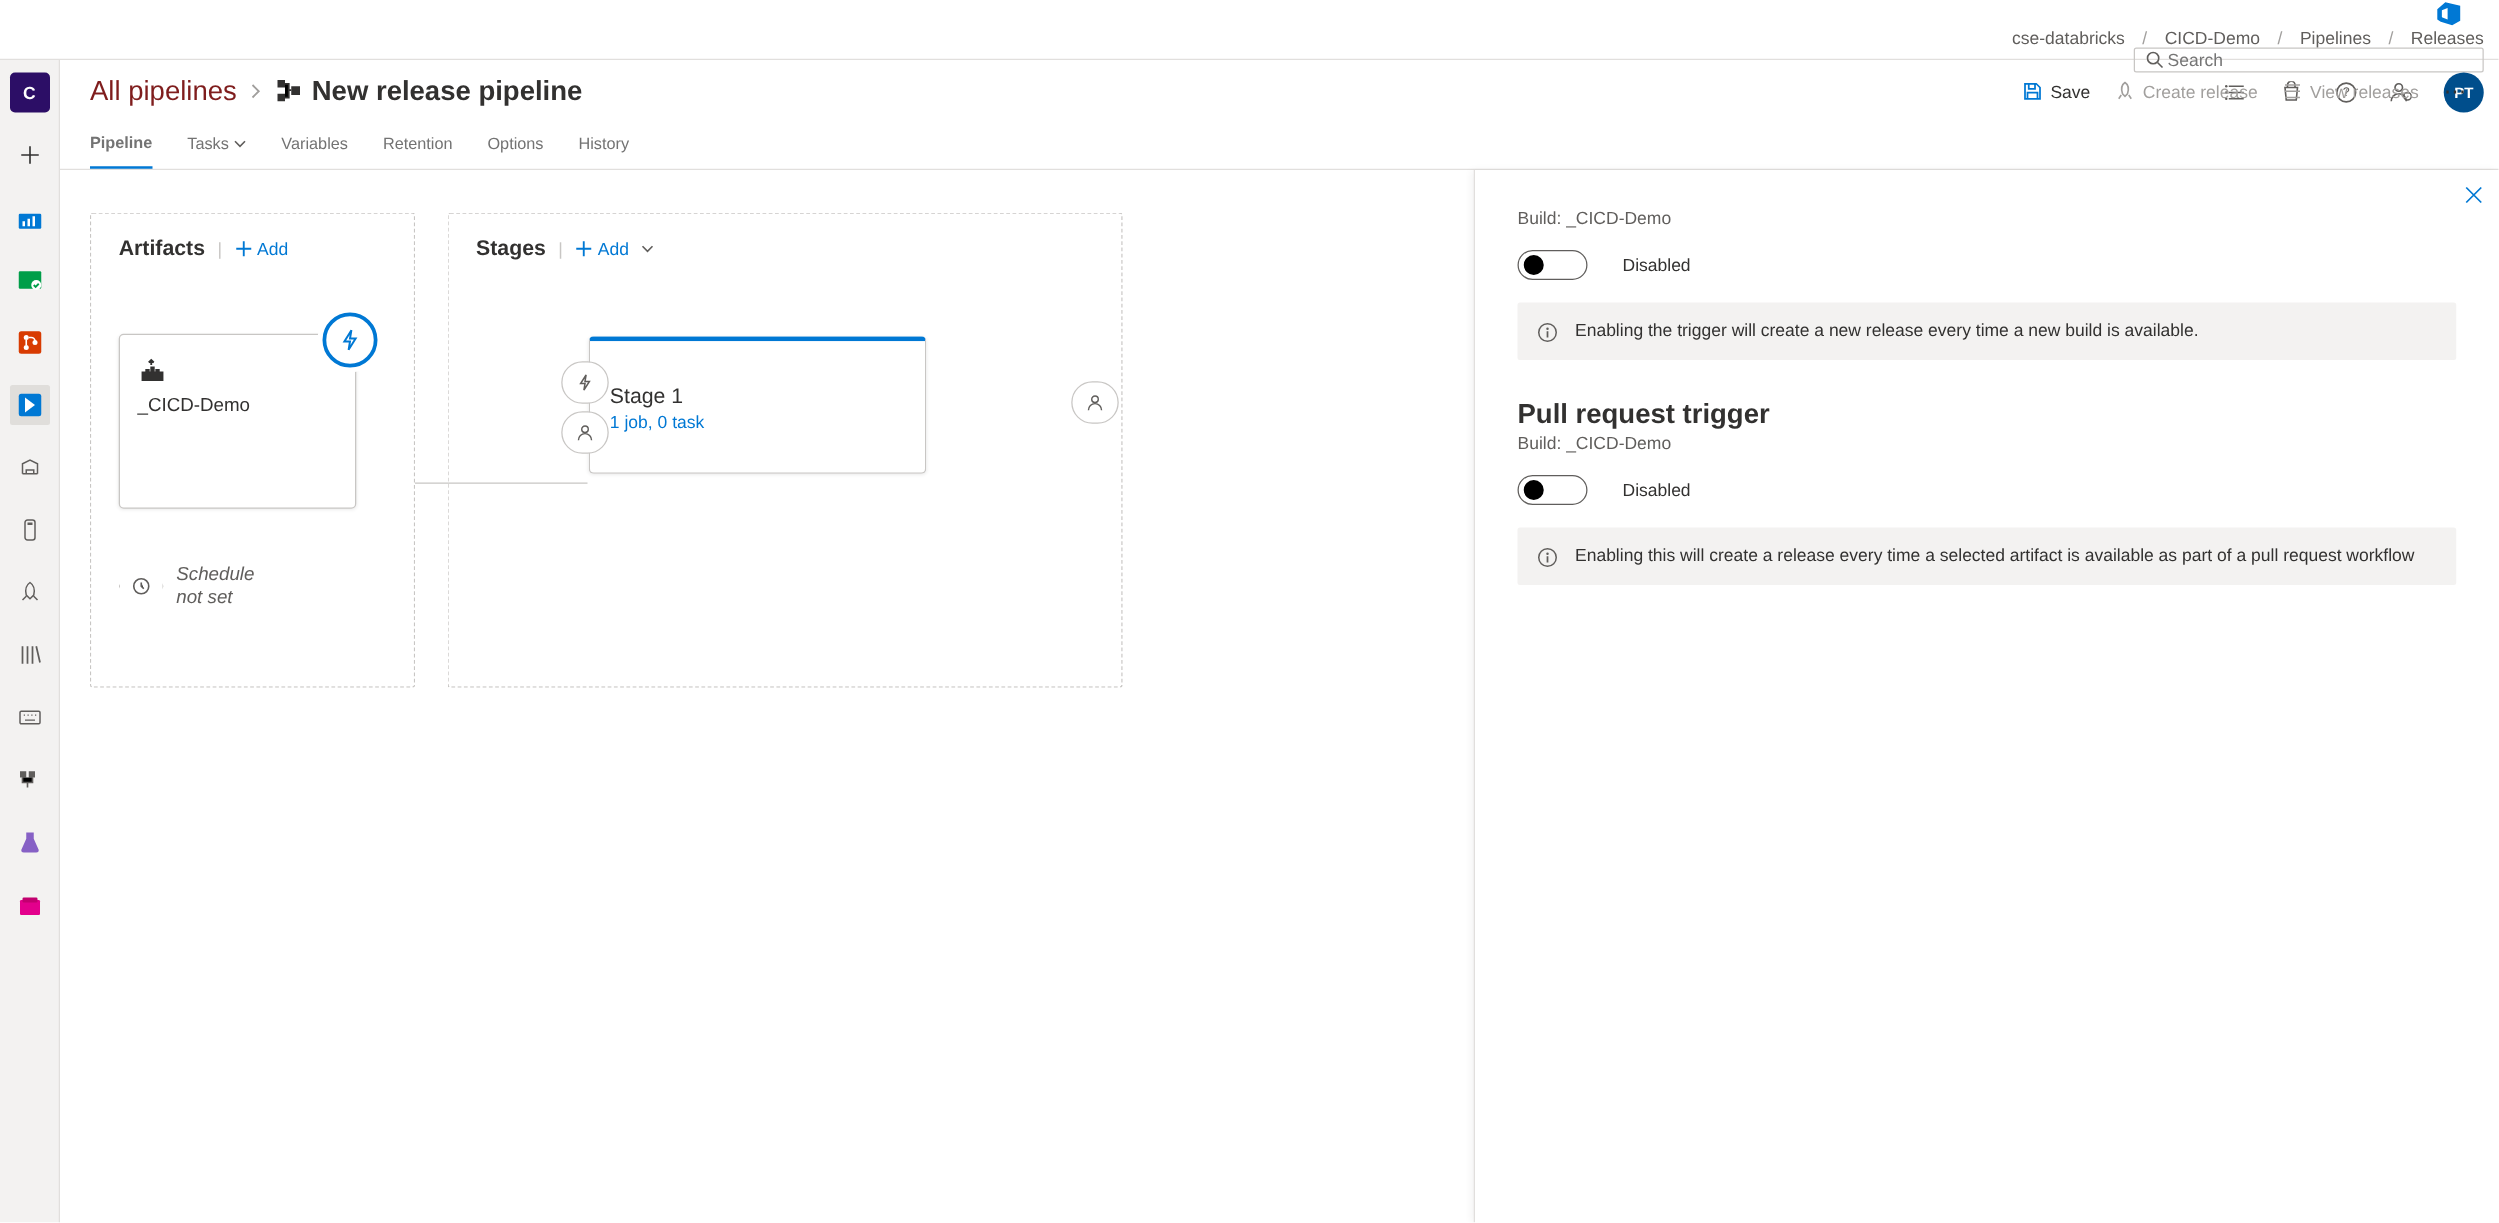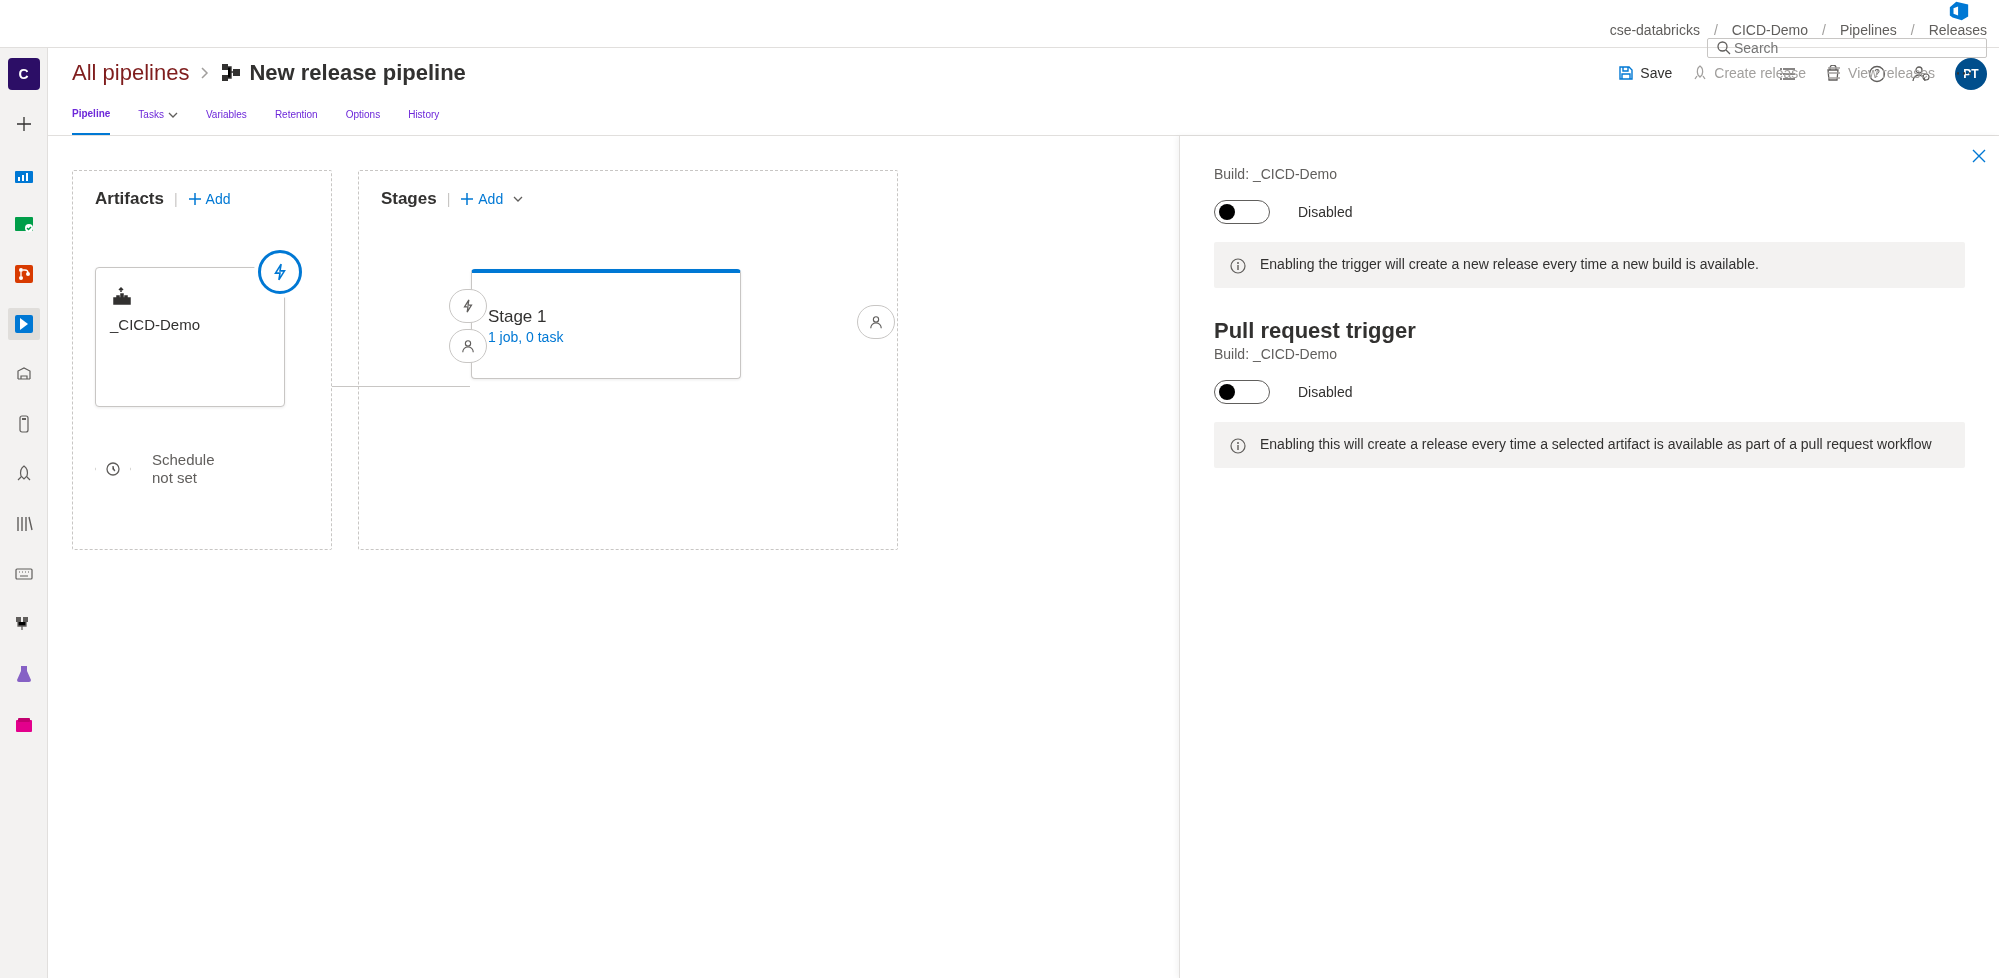--- a/index.html
+++ b/index.html
@@ -31,40 +31,40 @@
   .subhead .title { font-size:22px; font-weight:600;}
   .subhead .spacer { flex:1;}
   .subhead .actions { display:flex; align-items:center; gap:20px;}
   .subhead .action { display:flex; align-items:center; gap:6px; cursor:pointer; color:#323130;}
   .subhead .action.disabled { color:#a19f9d; cursor:default;}
   .subhead .action .aicon { color:#0078d4;}
   .subhead .action.disabled .aicon { color:#a19f9d;}
   .subhead .more { font-size:18px; letter-spacing:2px; cursor:pointer;}
   
   .tabs { display:flex; align-items:center; gap:28px; padding:0 24px; border-bottom:1px solid #e1dfdd; height:42px; margin-top:8px;}
-  .tabs .tab { height:100%; display:flex; align-items:center; cursor:pointer; color:#6d28d9; font-size:10px;}
+  .tabs .tab { height:100%; display:flex; align-items:center; cursor:pointer; color:#737373; font-size:13px;}
   .tabs .tab.active { font-weight:600; border-bottom:2px solid #0078d4;}
   .tabs .tab .caret { margin-left:4px;}
   
   .body { flex:1; display:flex; position:relative; }
   .canvas { flex:1; padding:34px 24px; position:relative;}
   .zone { border:1px dashed #c8c6c4; border-radius:2px; display:inline-block; vertical-align:top; padding:18px 22px 24px 22px;}
   .zone + .zone { margin-left:22px;}
   .zone-artifacts { width:260px; height:380px;}
   .zone-stages { width:540px; height:380px;}
   .zone-title { font-size:17px; font-weight:600;}
   .zone-head { display:flex; align-items:center; gap:10px;}
   .zone-head .divider { color:#c8c6c4;}
   .addlink { color:#0078d4; display:flex; align-items:center; gap:4px; cursor:pointer;}
   .caret-sm { color:#605e5c;}
   
   .artifact-card { position:relative; margin-top:58px; width:190px; height:140px; border:1px solid #c8c6c4; border-radius:4px; padding:16px 14px 14px 14px; background:#fff; box-shadow:0 1px 3px rgba(0,0,0,0.08); cursor:pointer;}
   .artifact-card .bolt-badge { position:absolute; top:-18px; right:-18px; width:44px; height:44px; border-radius:50%; background:#fff; border:3px solid #0078d4; display:flex; align-items:center; justify-content:center; color:#0078d4; cursor:pointer; box-shadow:0 0 0 4px #fff;}
   .artifact-card .name { margin-top:8px; font-size:15px;}
-  .schedule { display:flex; align-items:center; gap:21px; margin-top:44px; cursor:pointer;}
+  .schedule { display:flex; align-items:center; gap:10px; margin-top:44px; cursor:pointer;font-style:italic;}
   .schedule .hex { width:36px; height:36px; display:flex; align-items:center; justify-content:center; border:1px solid #c8c6c4; clip-path:polygon(25% 5%, 75% 5%, 100% 50%, 75% 95%, 25% 95%, 0% 50%); background:#fff; color:#605e5c;}
   .schedule .text { color:#605e5c; font-size:15px; line-height:1.2;}
   
   .stage-wrap { position:relative; margin-top:60px; margin-left:90px;}
   .stage-card { width:270px; height:110px; border:1px solid #c8c6c4; border-radius:4px; border-top:4px solid #0078d4; background:#fff; box-shadow:0 1px 3px rgba(0,0,0,0.08); display:flex; align-items:center; padding:0 16px; cursor:pointer;}
   .stage-card .stname { font-size:17px; font-weight:400;}
   .stage-card .stsub { color:#0078d4; font-size:14px; margin-top:2px;}
   .stage-lefticons { position:absolute; left:-22px; top:14px; width:38px; display:flex; flex-direction:column; gap:6px; padding:6px 0; align-items:center;}
   .stage-lefticons .pill, .stage-righticon .pill { width:38px; height:34px; border:1px solid #c8c6c4; border-radius:20px; background:#fff; display:flex; align-items:center; justify-content:center; cursor:pointer; color:#605e5c;}
   .stage-righticon { position:absolute; right:-20px; top:36px;}

